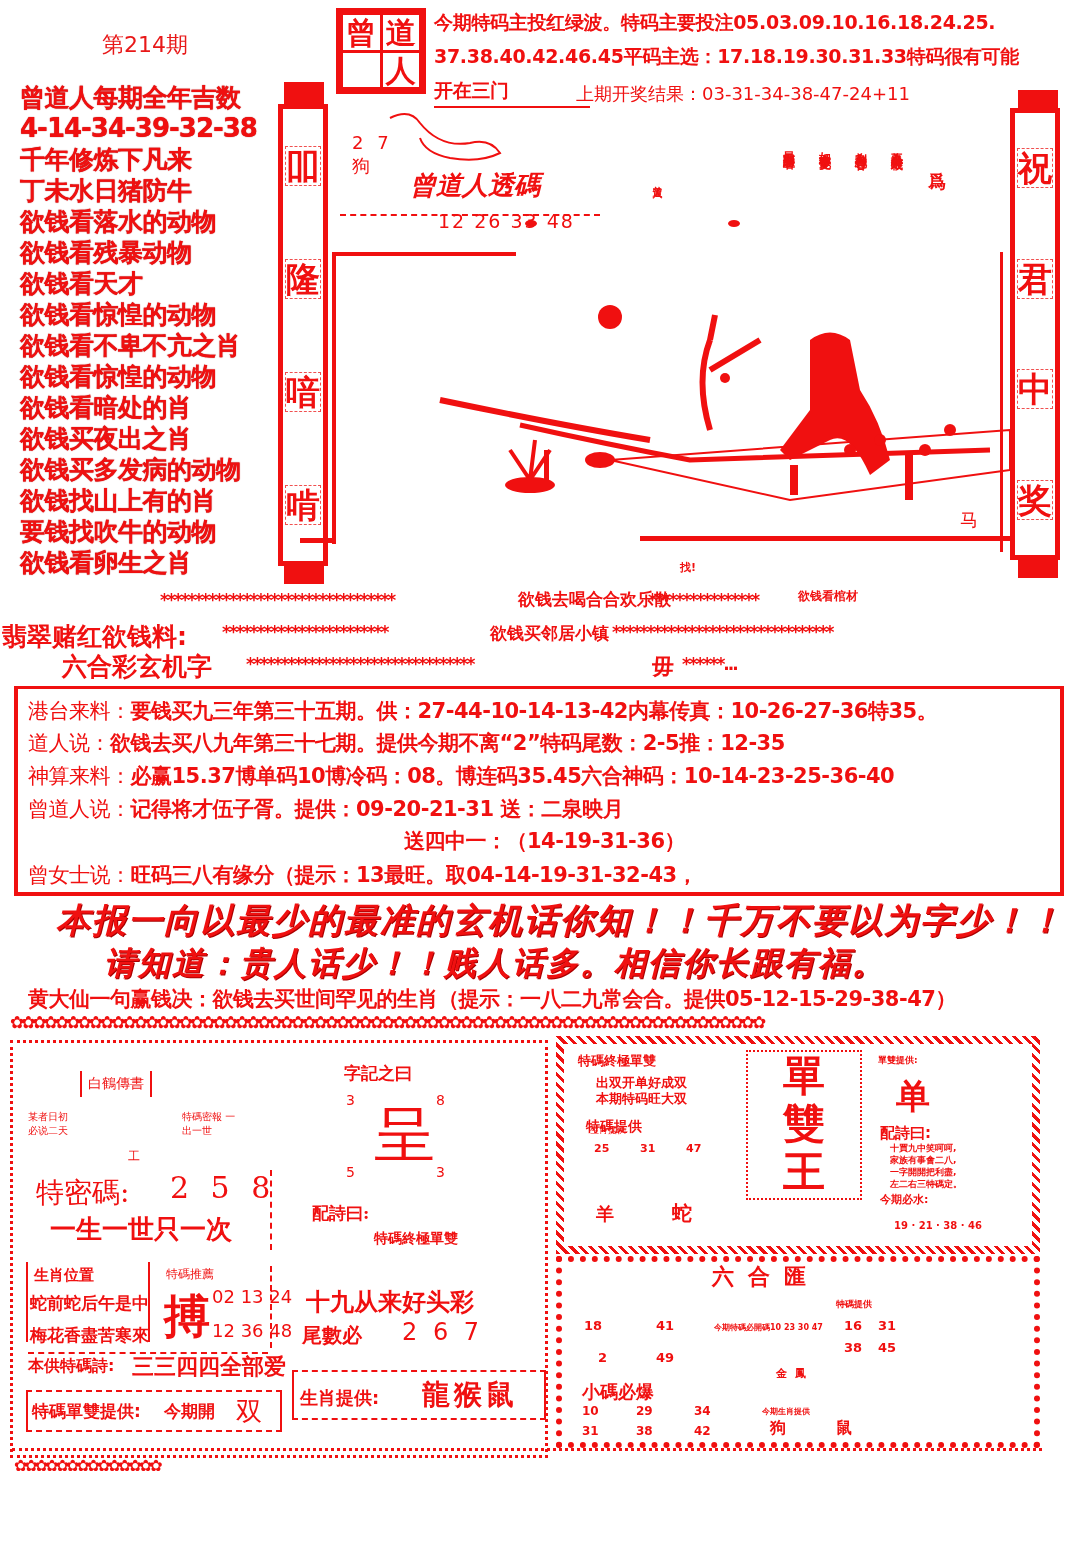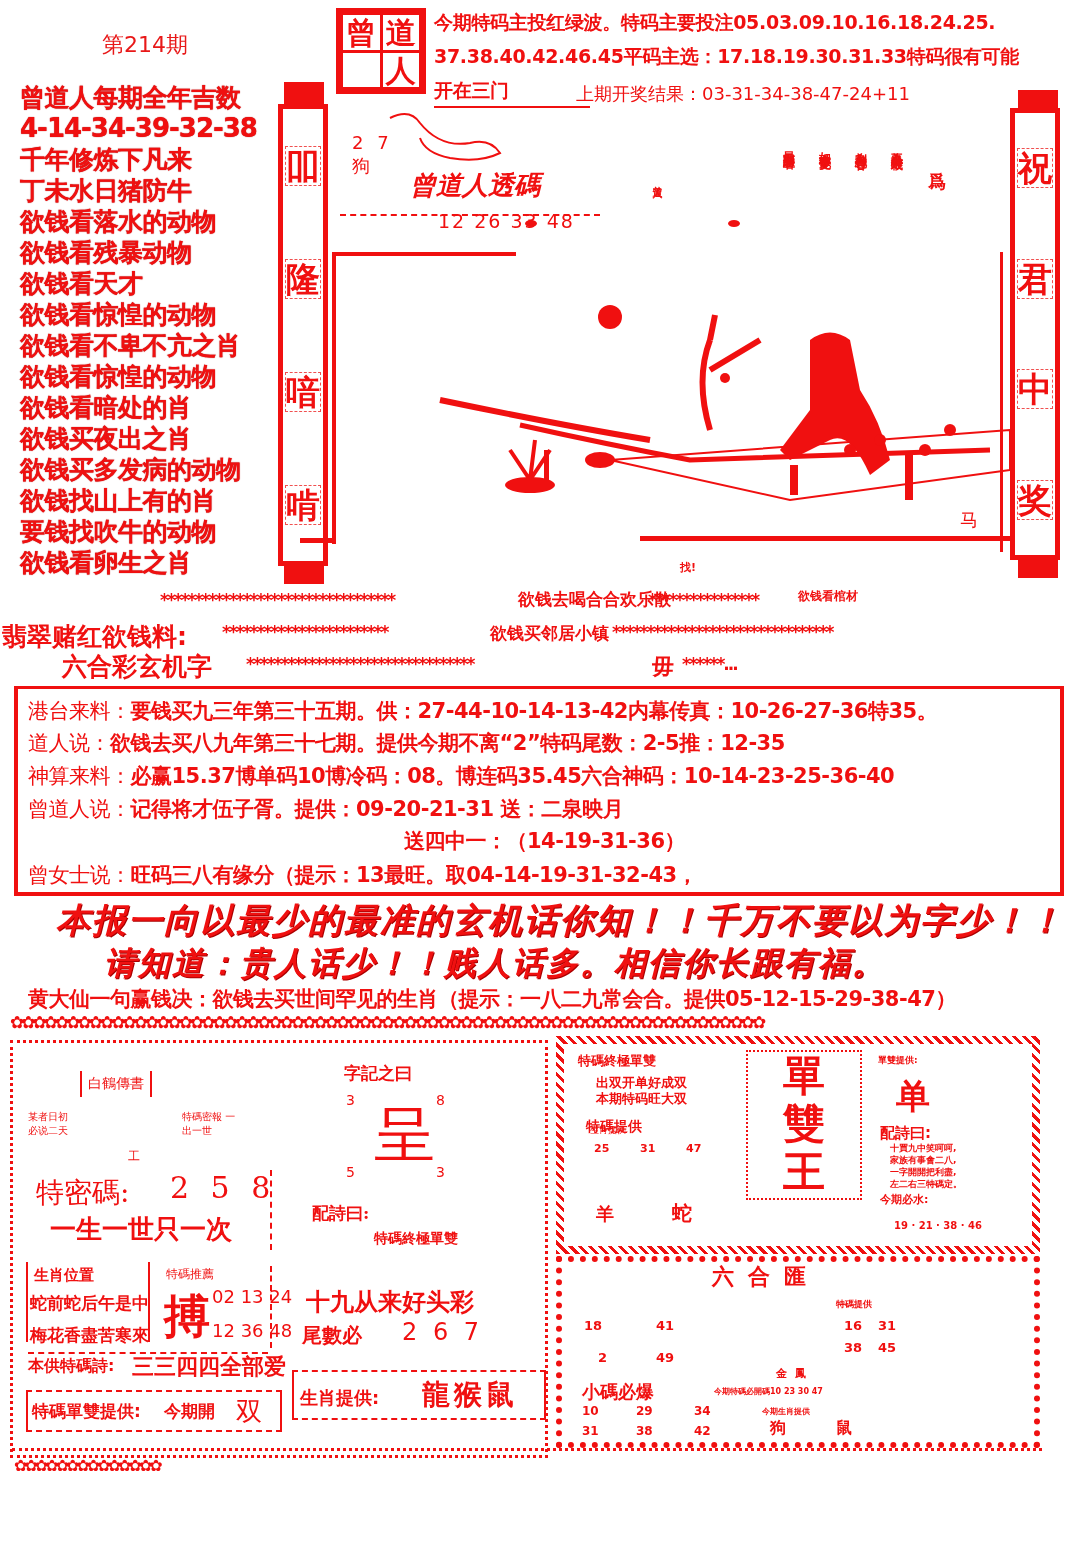--- a/index.html
+++ b/index.html
@@ -254,21 +254,21 @@
 <div class="abs" style="left:656px;top:1318px;font-size:13px;font-weight:bold;">41</div>
 <div class="abs" style="left:598px;top:1350px;font-size:13px;font-weight:bold;">2</div>
 <div class="abs" style="left:656px;top:1350px;font-size:13px;font-weight:bold;">49</div>
 <div class="abs" style="left:836px;top:1298px;font-size:9px;font-weight:bold;">特碼提供</div>
 <div class="abs" style="left:844px;top:1318px;font-size:13px;font-weight:bold;">16</div>
 <div class="abs" style="left:878px;top:1318px;font-size:13px;font-weight:bold;">31</div>
 <div class="abs" style="left:844px;top:1340px;font-size:13px;font-weight:bold;">38</div>
 <div class="abs" style="left:878px;top:1340px;font-size:13px;font-weight:bold;">45</div>
 <div class="abs" style="left:776px;top:1366px;font-size:11px;font-weight:bold;letter-spacing:8px;">金鳳</div>
 <div class="abs" style="left:582px;top:1380px;font-size:18px;font-weight:bold;font-family:Liberation Mono, monospace;">小碼必爆</div>
-<div class="abs" style="left:714px;top:1386px;font-size:8px;font-weight:bold;">今期特碼必開碼10 23 30 47</div>
+<div class="abs" style="left:714px;top:1322px;font-size:8px;font-weight:bold;">今期特碼必開碼10 23 30 47</div>
 <div class="abs" style="left:582px;top:1404px;font-size:12px;font-weight:bold;">10</div>
 <div class="abs" style="left:636px;top:1404px;font-size:12px;font-weight:bold;">29</div>
 <div class="abs" style="left:694px;top:1404px;font-size:12px;font-weight:bold;">34</div>
 <div class="abs" style="left:582px;top:1424px;font-size:12px;font-weight:bold;">31</div>
 <div class="abs" style="left:636px;top:1424px;font-size:12px;font-weight:bold;">38</div>
 <div class="abs" style="left:694px;top:1424px;font-size:12px;font-weight:bold;">42</div>
 <div class="abs" style="left:762px;top:1406px;font-size:8px;font-weight:bold;">今期生肖提供</div>
 <div class="abs" style="left:770px;top:1418px;font-size:16px;font-weight:bold;">狗</div>
 <div class="abs" style="left:836px;top:1418px;font-size:16px;font-weight:bold;">鼠</div>
 

